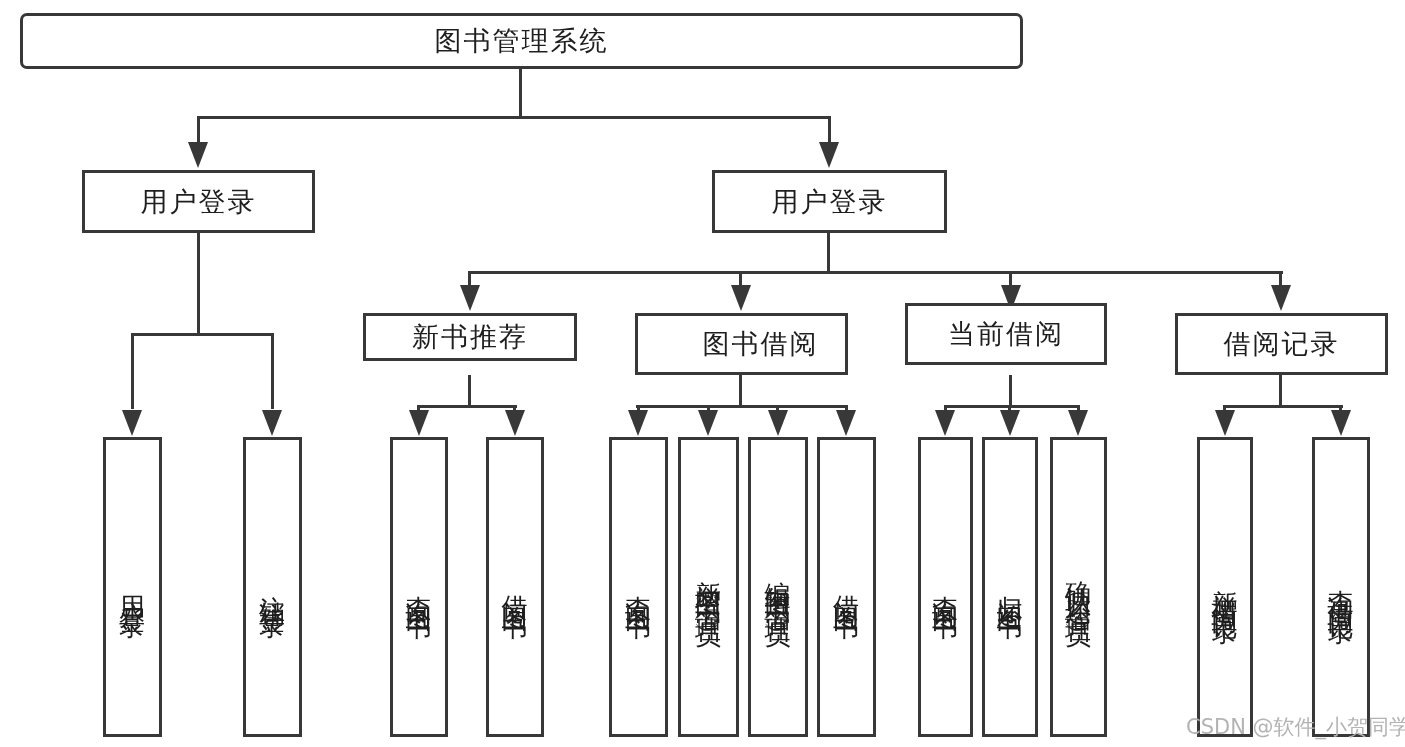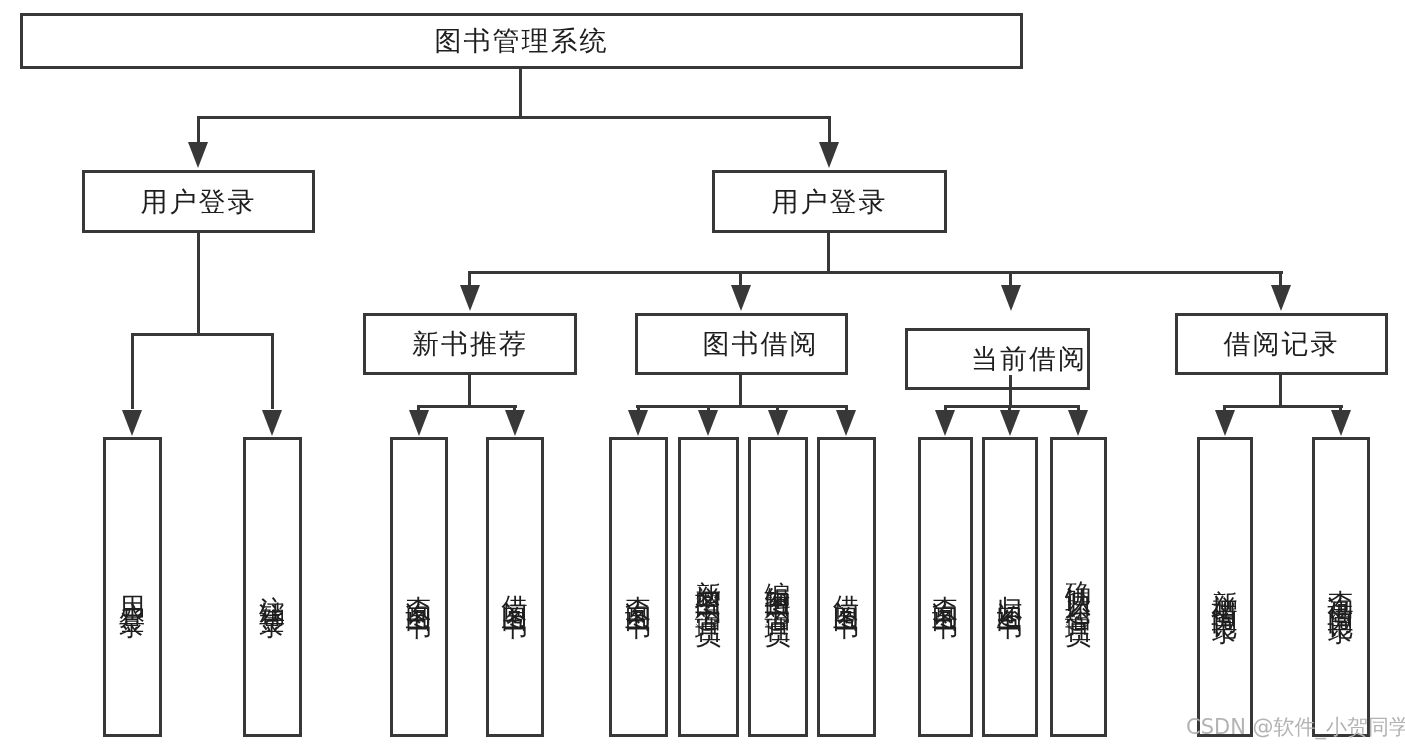--- a/index.html
+++ b/index.html
@@ -27,21 +27,21 @@
   .watermark{
     position:absolute;left:1186px;top:713px;font-size:21px;color:#b3b3b3;
     letter-spacing:0;white-space:nowrap;z-index:5;
   }
 </style>
 </head>
 <body>
 
 <div class="stage">
 
-  <div class="bx" style="left:20px;top:13px;width:1003px;height:56px;">
+  <div class="bx" style="left:20px;top:13px;width:1003px;height:56px;border-radius:7px;">
     <span class="hlabel">图书管理系统</span>
   </div>
 
   <i class="ln" style="left:519px;top:69px;width:3px;height:50px;"></i>
   <i class="ln" style="left:197px;top:116px;width:634px;height:3px;"></i>
   <i class="ln" style="left:197px;top:116px;width:3px;height:28px;"></i>
   <i class="ar" style="left:188px;top:142px;"></i>
   <i class="ln" style="left:828px;top:116px;width:3px;height:28px;"></i>
   <i class="ar" style="left:819px;top:142px;"></i>
 
@@ -63,27 +63,27 @@
   <i class="ln" style="left:468px;top:271px;width:815px;height:3px;"></i>
   <i class="ln" style="left:468px;top:271px;width:3px;height:16px;"></i>
   <i class="ar" style="left:460px;top:285px;"></i>
   <i class="ln" style="left:739px;top:271px;width:3px;height:16px;"></i>
   <i class="ar" style="left:731px;top:285px;"></i>
   <i class="ln" style="left:1009px;top:271px;width:3px;height:16px;"></i>
   <i class="ar" style="left:1001px;top:285px;"></i>
   <i class="ln" style="left:1279px;top:271px;width:3px;height:16px;"></i>
   <i class="ar" style="left:1271px;top:285px;"></i>
 
-  <div class="bx" style="left:363px;top:313px;width:214px;height:62px;">
+  <div class="bx" style="left:363px;top:313px;width:214px;height:48px;">
     <span class="hlabel">新书推荐</span>
   </div>
   <div class="bx" style="left:635px;top:313px;width:213px;height:62px;padding-left:38px;">
     <span class="hlabel">图书借阅</span>
   </div>
-  <div class="bx" style="left:905px;top:328px;width:185px;height:62px;justify-content:flex-end;">
+  <div class="bx" style="left:905px;top:303px;width:202px;height:62px;">
     <span class="hlabel">当前借阅</span>
   </div>
   <div class="bx" style="left:1175px;top:313px;width:213px;height:62px;text-align:center;">
     <span class="hlabel">借阅记录</span>
   </div>
 
   <i class="ln" style="left:468px;top:375px;width:3px;height:33px;"></i>
   <i class="ln" style="left:417px;top:405px;width:100px;height:3px;"></i>
   <i class="ln" style="left:417px;top:405px;width:3px;height:8px;"></i>
   <i class="ar" style="left:409px;top:410px;"></i>

